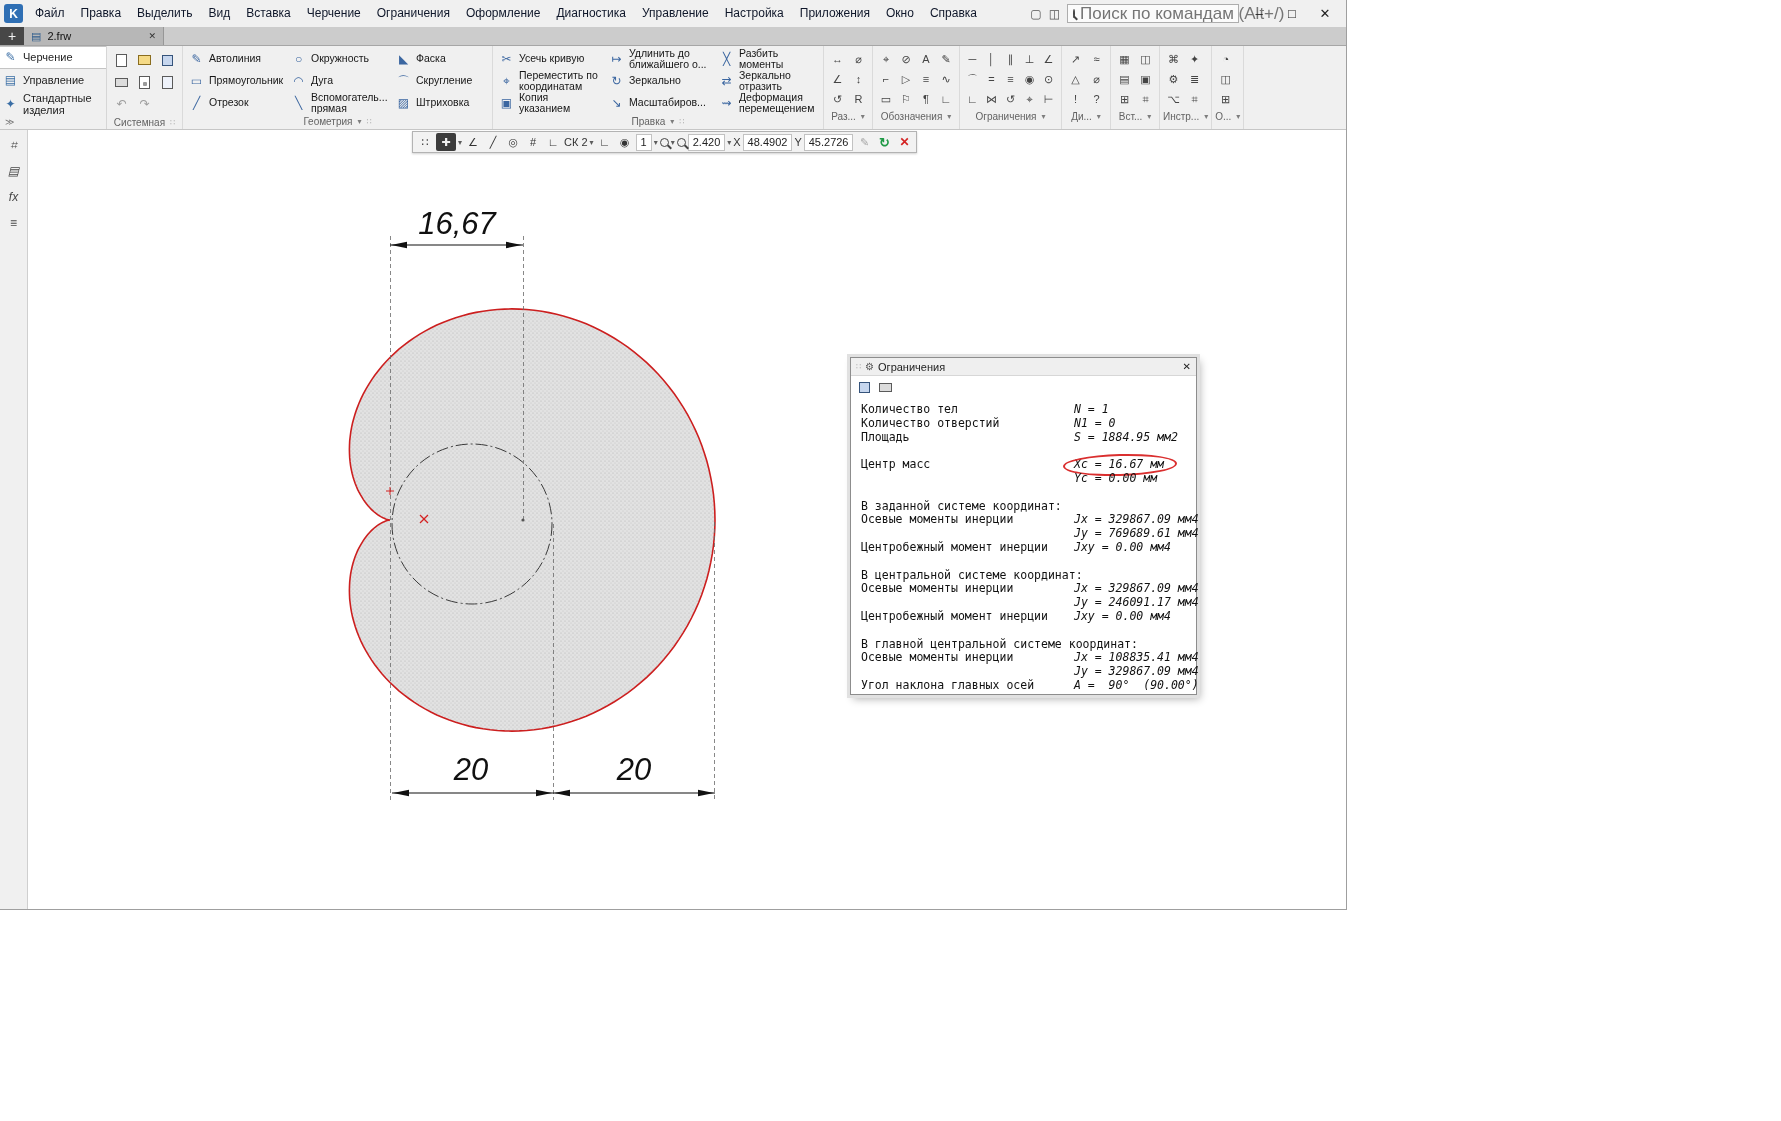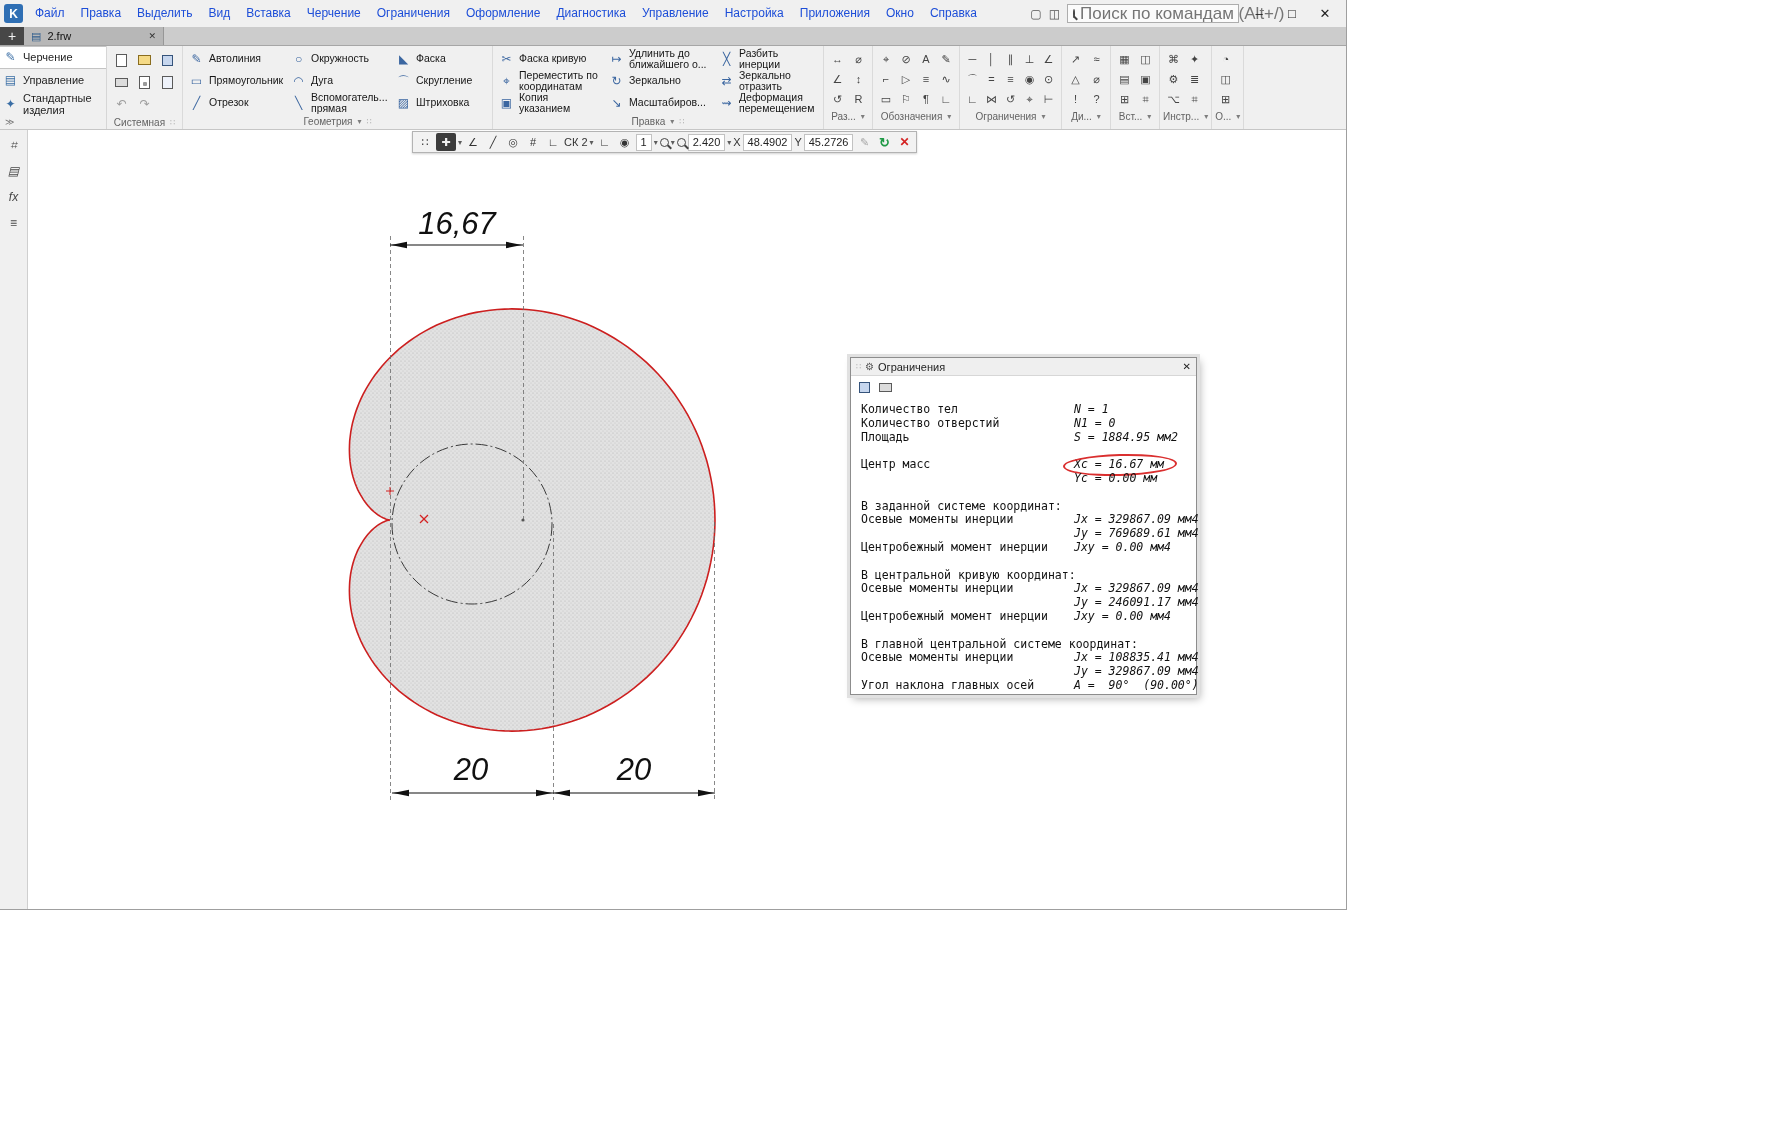--- a/index.html
+++ b/index.html
@@ -6,21 +6,21 @@
   html,body { width:1781px; height:1121px; background:#ffffff; font-family:"Liberation Sans", sans-serif; overflow:hidden; }
 
   .app { position:absolute; left:0; top:0; width:1347px; height:910px; background:#fff;
          border-right:1px solid #9f9f9f; border-bottom:1px solid #9f9f9f; }
 
   
   .menubar { height:27px; background:#f0f0f0; display:flex; align-items:center; padding-left:4px; }
   .applogo { width:19px; height:19px; background:#2f6fb4; border-radius:3px; color:#fff; font-size:12px; font-weight:bold;
              display:flex; align-items:center; justify-content:center; margin-right:4px; }
   .menus { display:flex; }
-  .menu { padding:0 8px; font-size:12px; color:#1d4ed8; line-height:27px; cursor:default; }
+  .menu { padding:0 8px; font-size:12px; color:#0f172a; line-height:27px; cursor:default; }
   .mb-right { margin-left:auto; display:flex; align-items:center; gap:7px; padding-right:8px; }
   .mbicon { font-size:12px; color:#555; }
   .search { width:172px; height:19px; border:1px solid #adadad; background:#fbfbfb; display:flex; align-items:center; padding:0 5px; gap:5px; }
   .search input { border:none; outline:none; background:transparent; flex:1; font-size:17px; color:#666; font-family:"Liberation Sans", sans-serif; }
   .winbtn { width:26px; text-align:center; font-size:13px; color:#222; }
 
   
   .tabbar { height:19px; background:#cccccc; display:flex; align-items:stretch; border-bottom:1px solid #a6a6a6; }
   .newtab { width:24px; background:#474747; color:#f0f0f0; display:flex; align-items:center; justify-content:center; font-size:14px; }
   .tab { display:flex; align-items:center; gap:6px; padding:0 7px; background:#b7b7b7; border-right:1px solid #979797; font-size:11px; color:#111; min-width:140px; }
@@ -225,29 +225,29 @@
           <span>Геометрия</span>
           <span class="gdd">▾</span>
           <span class="grip">∷</span>
         </div>
     </div>
 
     <div class="group">
       <div class="tgrid pravgrid">
           <button class="tbtn">
           <span class="ticon">✂</span>
-          <span>Фаска кривую</span>
+          <span>Усечь кривую</span>
         </button>
           <button class="tbtn">
           <span class="ticon">↦</span>
           <span>Удлинить до ближайшего о...</span>
         </button>
           <button class="tbtn">
           <span class="ticon">╳</span>
-          <span>Разбить инерции</span>
+          <span>Разбить моменты</span>
         </button>
           <button class="tbtn">
           <span class="ticon">⌖</span>
           <span>Переместить по координатам</span>
         </button>
           <button class="tbtn">
           <span class="ticon">↻</span>
           <span>Зеркально</span>
         </button>
           <button class="tbtn">
@@ -531,21 +531,21 @@
         </div>
           <div class="inforow">
           <span class="il">Центробежный момент инерции</span>
           <span class="iv">Jxy = 0.00 мм4</span>
         </div>
           <div class="inforow">
           <span class="il"></span>
           <span class="iv"></span>
         </div>
           <div class="inforow">
-          <span class="il">В центральной кривую координат:</span>
+          <span class="il">В центральной системе координат:</span>
           <span class="iv"></span>
         </div>
           <div class="inforow">
           <span class="il">Осевые моменты инерции</span>
           <span class="iv">Jx = 329867.09 мм4</span>
         </div>
           <div class="inforow">
           <span class="il"></span>
           <span class="iv">Jy = 246091.17 мм4</span>
         </div>

